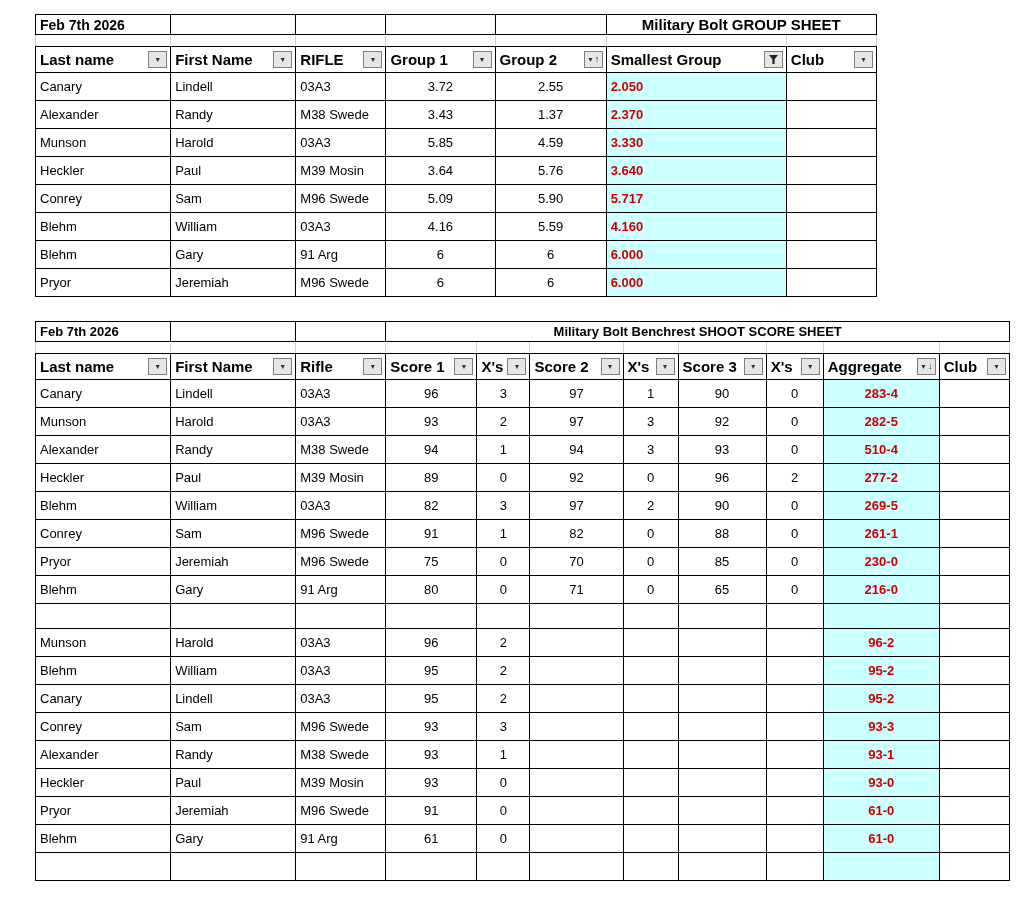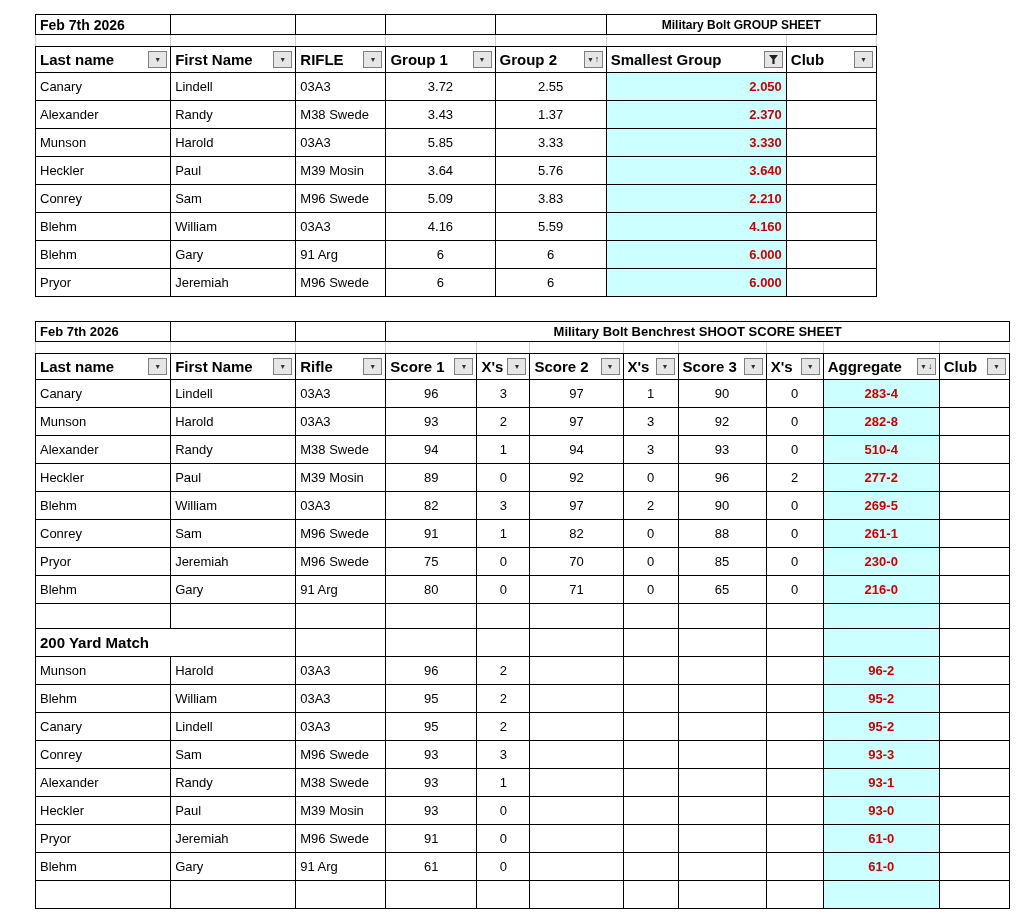--- a/index.html
+++ b/index.html
@@ -20,24 +20,24 @@
   .thl{overflow:hidden;}
   .fbtn{
     width:17px;height:15px;border:1px solid #7f7f7f;background:#e6e6e6;
     display:inline-flex;align-items:center;justify-content:center;gap:1px;
     flex:none;cursor:pointer;margin-left:2px;
   }
   .tri{font-size:7px;color:#333;line-height:1;}
   .sarr{font-size:9px;color:#222;line-height:1;font-weight:bold;}
   td.c{text-align:center;}
   td.agg{background:var(--hl,#ccffff);color:var(--red,#cc0000);font-weight:bold;}
-  #sheet1 td.agg{text-align:right;}
+  #sheet1 td.agg{text-align:left;}
   #sheet2 td.agg{text-align:center;}
   .title-cell{font-weight:bold;text-align:center;}
-  #sheet1 .title-cell{font-size:12px;letter-spacing:0;}
+  #sheet1 .title-cell{font-size:15px;letter-spacing:0;}
   #sheet2 .title-cell{font-size:20px;}
   .labelrow td.label{font-weight:bold;font-size:15px;height:28px;}
   .emptyrow td{height:25px;}
 </style>
 </head>
 <body>
 
 <table class="sheet" id="sheet1" style="left:35px;top:14px;width:842px;">
   <colgroup>
     <col style="width:135px">
@@ -145,40 +145,40 @@
         <td class="c">3.43</td>
         <td class="c">1.37</td>
         <td class="c agg">2.370</td>
         <td class=""></td>
       </tr>
       <tr>
         <td class="">Munson</td>
         <td class="">Harold</td>
         <td class="">03A3</td>
         <td class="c">5.85</td>
-        <td class="c">3.33</td>
+        <td class="c">4.59</td>
         <td class="c agg">3.330</td>
         <td class=""></td>
       </tr>
       <tr>
         <td class="">Heckler</td>
         <td class="">Paul</td>
         <td class="">M39 Mosin</td>
         <td class="c">3.64</td>
         <td class="c">5.76</td>
         <td class="c agg">3.640</td>
         <td class=""></td>
       </tr>
       <tr>
         <td class="">Conrey</td>
         <td class="">Sam</td>
         <td class="">M96 Swede</td>
         <td class="c">5.09</td>
-        <td class="c">3.83</td>
-        <td class="c agg">2.210</td>
+        <td class="c">5.90</td>
+        <td class="c agg">5.717</td>
         <td class=""></td>
       </tr>
       <tr>
         <td class="">Blehm</td>
         <td class="">William</td>
         <td class="">03A3</td>
         <td class="c">4.16</td>
         <td class="c">5.59</td>
         <td class="c agg">4.160</td>
         <td class=""></td>
@@ -347,21 +347,21 @@
       <tr>
         <td class="">Munson</td>
         <td class="">Harold</td>
         <td class="">03A3</td>
         <td class="c">93</td>
         <td class="c">2</td>
         <td class="c">97</td>
         <td class="c">3</td>
         <td class="c">92</td>
         <td class="c">0</td>
-        <td class="agg">282-8</td>
+        <td class="agg">282-5</td>
         <td class=""></td>
       </tr>
       <tr>
         <td class="">Alexander</td>
         <td class="">Randy</td>
         <td class="">M38 Swede</td>
         <td class="c">94</td>
         <td class="c">1</td>
         <td class="c">94</td>
         <td class="c">3</td>
@@ -441,32 +441,20 @@
         <td class=""></td>
         <td class="c"></td>
         <td class="c"></td>
         <td class="c"></td>
         <td class="c"></td>
         <td class="c"></td>
         <td class="c"></td>
         <td class="agg"></td>
         <td class=""></td>
       </tr>
-      <tr class="labelrow">
-        <td colspan="2" class="label">200 Yard Match</td>
-        <td></td>
-        <td></td>
-        <td></td>
-        <td></td>
-        <td></td>
-        <td></td>
-        <td></td>
-        <td class="agg"></td>
-        <td></td>
-      </tr>
       <tr>
         <td class="">Munson</td>
         <td class="">Harold</td>
         <td class="">03A3</td>
         <td class="c">96</td>
         <td class="c">2</td>
         <td class="c"></td>
         <td class="c"></td>
         <td class="c"></td>
         <td class="c"></td>

